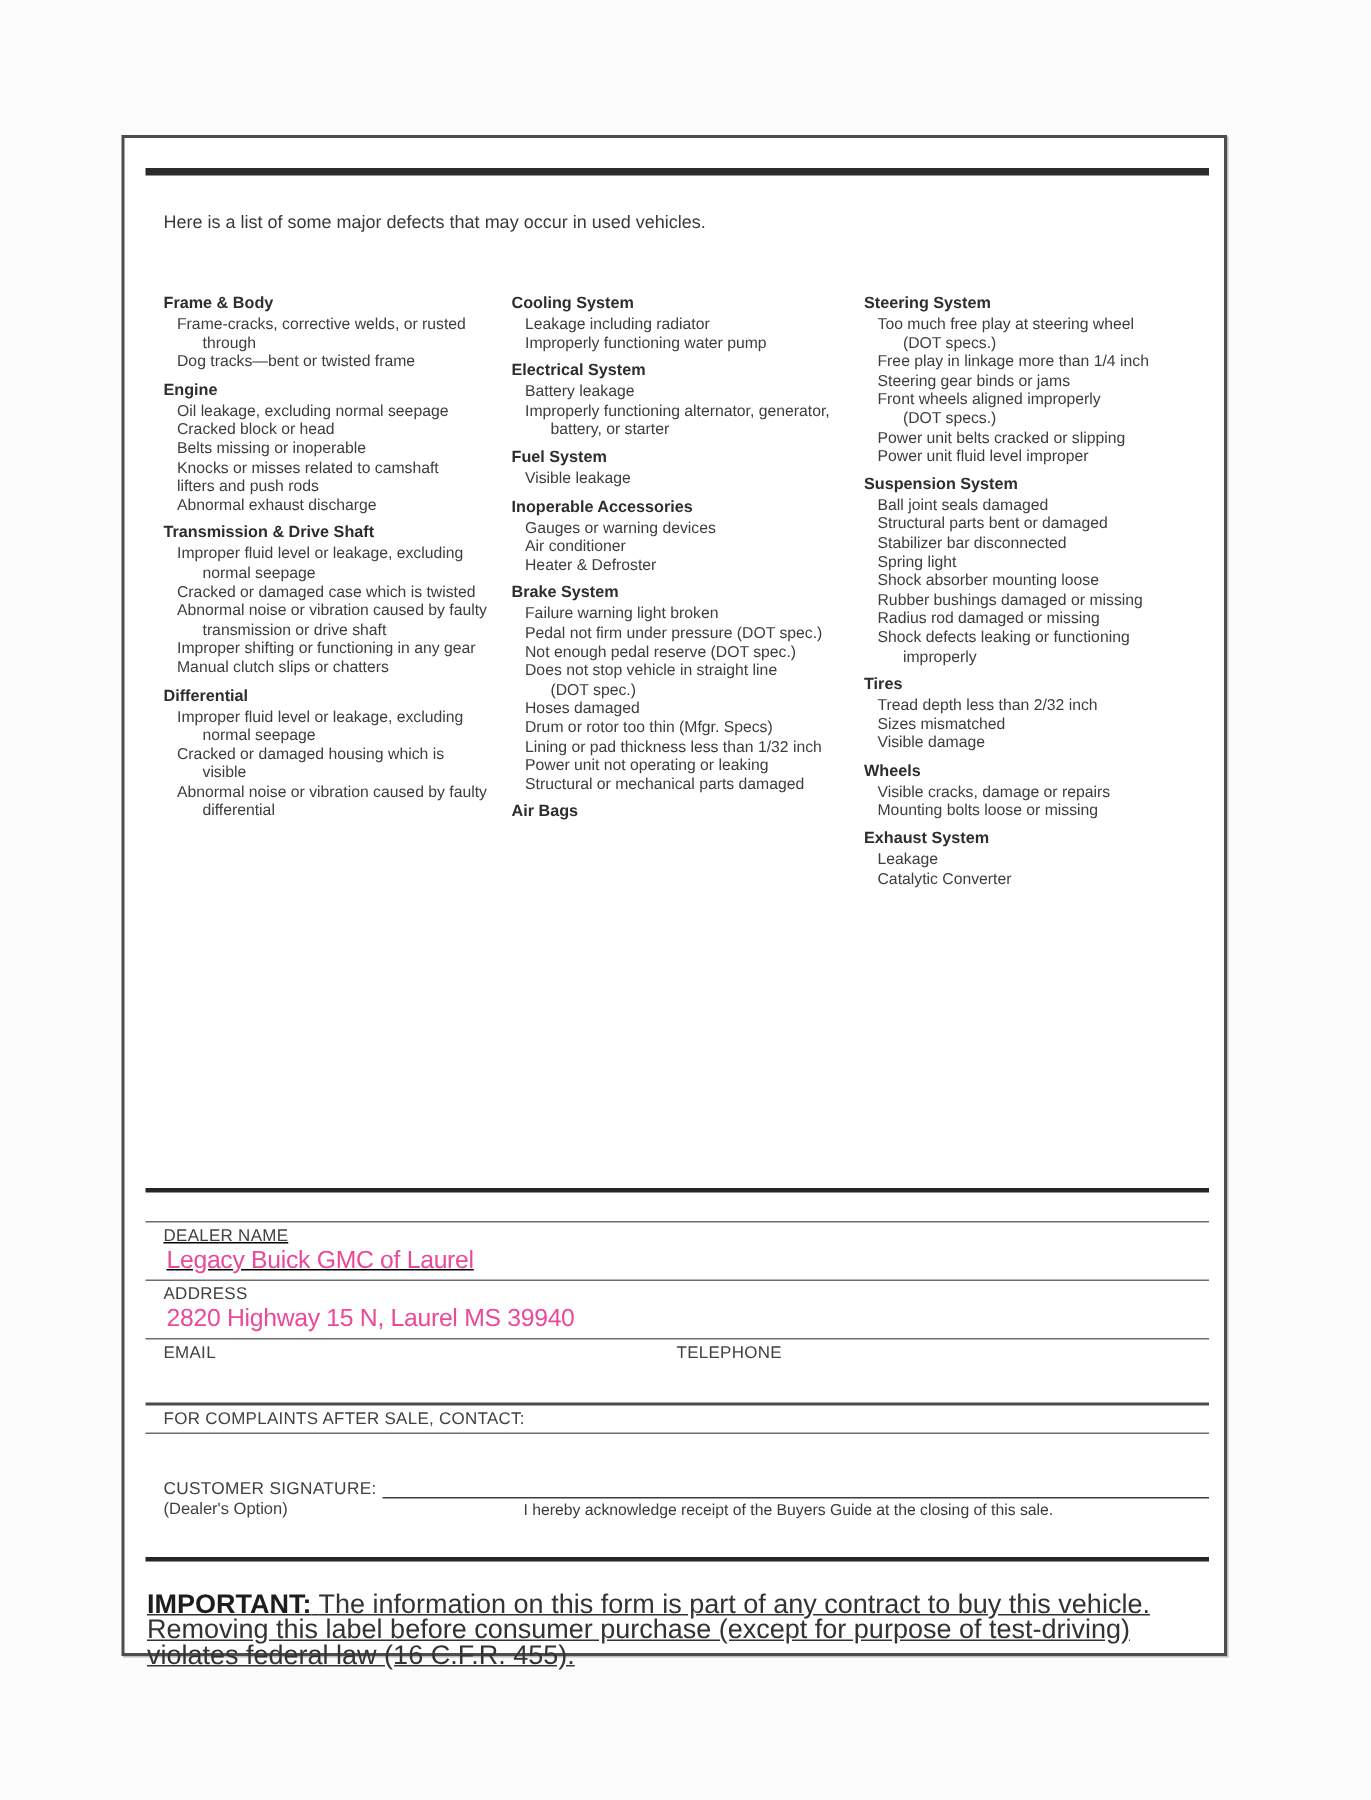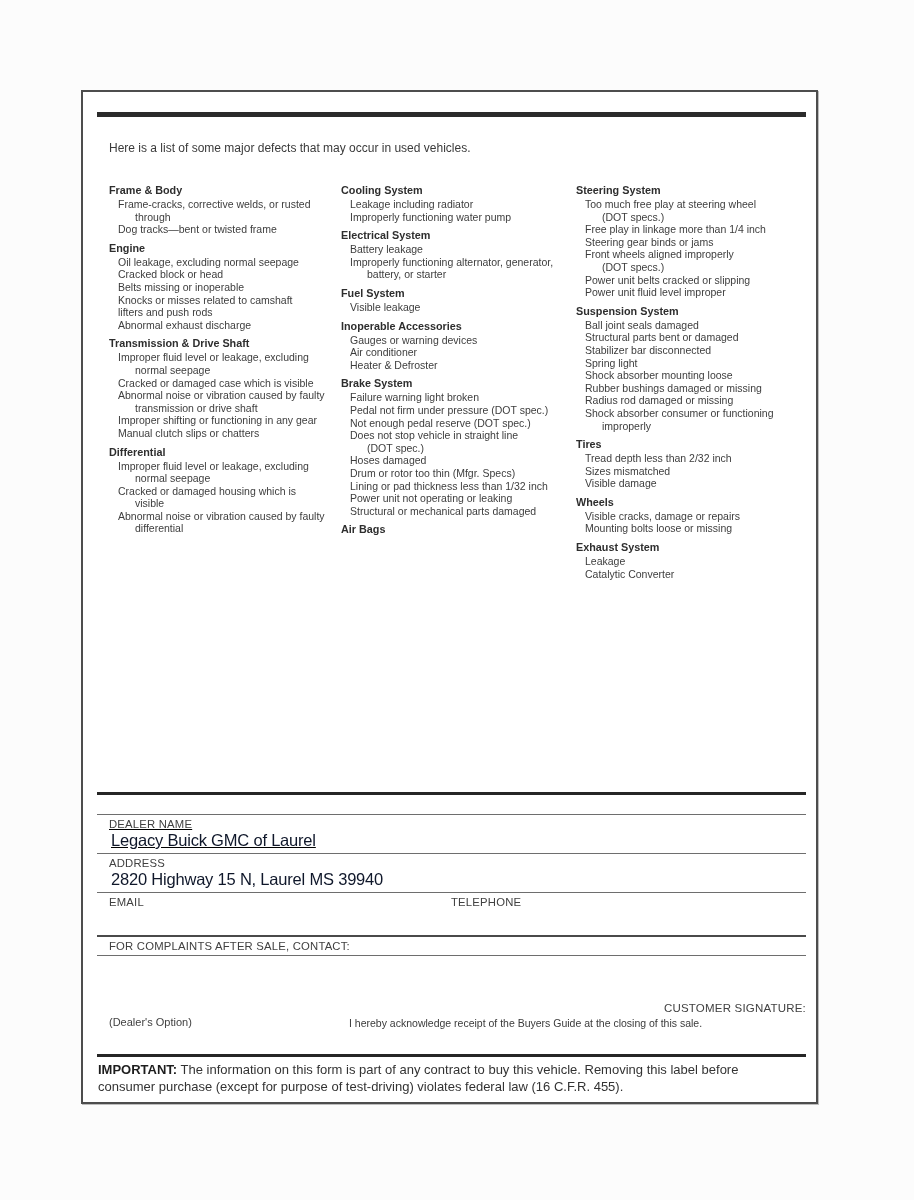--- a/index.html
+++ b/index.html
@@ -9,41 +9,41 @@
     background:#ffffff;border:2px solid #4d4d4d;box-shadow:1px 1px 0 #bdbdbd;}
   .rule-top{position:absolute;left:14px;right:10px;top:20px;height:5px;background:#2b2b2b;}
   .intro{position:absolute;left:26px;top:49px;font-size:12px;color:#3a3a3a;}
   
   .columns{position:absolute;left:26px;right:10px;top:88px;display:flex;}
   .col{flex:0 0 auto;}
   .col.c1{width:232px;}
   .col.c2{width:235px;}
   .col.c3{width:240px;}
   .sec-title{font-weight:bold;font-size:10.8px;color:#2e2e2e;margin:6px 0 1px 0;line-height:13px;}
-  .sec-title:first-child{margin-top:4px;}
+  .sec-title:first-child{margin-top:16px;}
   .item-line{font-size:10.5px;color:#3d3d3d;line-height:12.6px;padding-left:9px;white-space:nowrap;}
   .item-line.cont{padding-left:26px;}
   
   .dealer{position:absolute;left:14px;right:10px;top:700px;}
   .d-rule{height:3px;background:#262626;}
   .field{border-top:1px solid #6e6e6e;margin-top:0;}
   .f1{margin-top:19px;text-decoration:underline;}
   .label{font-size:11.3px;color:#414141;padding:3px 0 0 12px;letter-spacing:.2px;}
-  .value{font-size:16.5px;color:#0f172a;padding:1px 0 3px 14px;letter-spacing:-0.2px;line-height:19px;}
+  .value{font-size:16.5px;color:#ec4899;padding:1px 0 3px 14px;letter-spacing:-0.2px;line-height:19px;}
   .tel-email{display:flex;border-top:1px solid #6e6e6e;}
   .tel-email .label{width:330px;}
   .complaints{margin-top:27px;border-top:2px solid #4a4a4a;border-bottom:1px solid #6e6e6e;padding-bottom:3px;}
-  .sig-row{display:flex;align-items:flex-end;margin-top:46px;padding-left:12px;flex-direction:column;}
+  .sig-row{display:flex;align-items:flex-end;margin-top:31px;padding-left:12px;}
   .sig-label{font-size:11.5px;color:#414141;white-space:nowrap;letter-spacing:.2px;}
   .sig-line{flex:1;border-bottom:1.5px solid #3c3c3c;height:11px;margin-left:4px;}
   .ack-row{position:relative;height:16px;margin-top:1px;}
   .dealer-option{position:absolute;left:12px;top:0;font-size:11px;color:#414141;}
   .ack-text{position:absolute;left:252px;top:1px;font-size:10.5px;color:#3a3a3a;}
   .important-rule{margin-top:22px;height:3px;background:#262626;}
-  .important{margin-top:4px;padding-left:1px;font-size:13px;color:#333;line-height:17px;width:700px;}
+  .important{margin-top:20px;padding-left:1px;font-size:18px;color:#333;line-height:17px;width:700px;text-decoration:underline;}
   .important b{color:#1d1d1d;}
 </style>
 </head>
 <body>
 
 <div class="canvas">
   <div class="page">
 
     <div class="rule-top"></div>
 
@@ -58,21 +58,21 @@
           <div class="sec-title">Engine</div>
           <div class="item-line">Oil leakage, excluding normal seepage</div>
           <div class="item-line">Cracked block or head</div>
           <div class="item-line">Belts missing or inoperable</div>
           <div class="item-line">Knocks or misses related to camshaft</div>
           <div class="item-line">lifters and push rods</div>
           <div class="item-line">Abnormal exhaust discharge</div>
           <div class="sec-title">Transmission &amp; Drive Shaft</div>
           <div class="item-line">Improper fluid level or leakage, excluding</div>
           <div class="item-line cont">normal seepage</div>
-          <div class="item-line">Cracked or damaged case which is visible</div>
+          <div class="item-line">Cracked or damaged case which is twisted</div>
           <div class="item-line">Abnormal noise or vibration caused by faulty</div>
           <div class="item-line cont">transmission or drive shaft</div>
           <div class="item-line">Improper shifting or functioning in any gear</div>
           <div class="item-line">Manual clutch slips or chatters</div>
           <div class="sec-title">Differential</div>
           <div class="item-line">Improper fluid level or leakage, excluding</div>
           <div class="item-line cont">normal seepage</div>
           <div class="item-line">Cracked or damaged housing which is</div>
           <div class="item-line cont">visible</div>
           <div class="item-line">Abnormal noise or vibration caused by faulty</div>
@@ -116,21 +116,21 @@
           <div class="item-line">Power unit belts cracked or slipping</div>
           <div class="item-line">Power unit fluid level improper</div>
           <div class="sec-title">Suspension System</div>
           <div class="item-line">Ball joint seals damaged</div>
           <div class="item-line">Structural parts bent or damaged</div>
           <div class="item-line">Stabilizer bar disconnected</div>
           <div class="item-line">Spring light</div>
           <div class="item-line">Shock absorber mounting loose</div>
           <div class="item-line">Rubber bushings damaged or missing</div>
           <div class="item-line">Radius rod damaged or missing</div>
-          <div class="item-line">Shock absorber consumer or functioning</div>
+          <div class="item-line">Shock defects leaking or functioning</div>
           <div class="item-line cont">improperly</div>
           <div class="sec-title">Tires</div>
           <div class="item-line">Tread depth less than 2/32 inch</div>
           <div class="item-line">Sizes mismatched</div>
           <div class="item-line">Visible damage</div>
           <div class="sec-title">Wheels</div>
           <div class="item-line">Visible cracks, damage or repairs</div>
           <div class="item-line">Mounting bolts loose or missing</div>
           <div class="sec-title">Exhaust System</div>
           <div class="item-line">Leakage</div>

